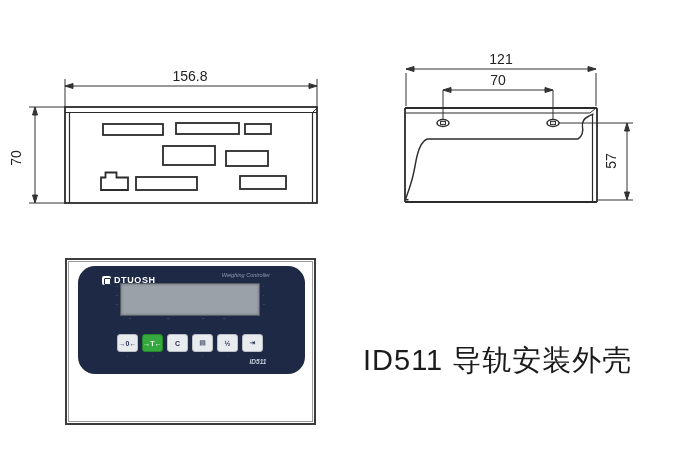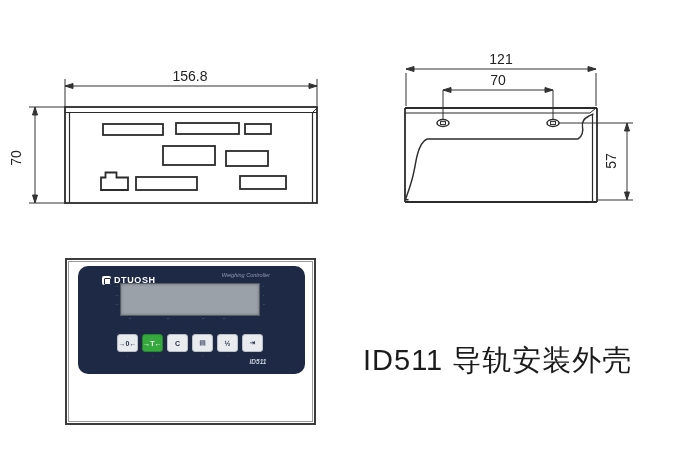--- a/index.html
+++ b/index.html
@@ -6,21 +6,21 @@
   .canvas{position:relative;width:678px;height:472px;background:#ffffff;overflow:hidden;
           font-family:"Liberation Sans","DejaVu Sans",sans-serif;}
   svg{position:absolute;overflow:visible;}
   svg text{fill:#222;font-family:"Liberation Sans","DejaVu Sans",sans-serif;}
   .dimtext{font-size:14px;}
   
   .front-frame{position:absolute;left:65px;top:258px;width:251px;height:167px;
                border:2px solid #3c3c3c;background:#fff;box-sizing:border-box;}
   .frame-inner{position:absolute;inset:1px;border:1px solid #9a9a9a;}
   .bezel{position:absolute;left:11px;top:6px;width:227px;height:108px;
-         background:#1e2946;border-radius:10px;}
+         background:#1e2946;border-radius:17px;}
   .brand-row{position:absolute;left:24px;top:9px;display:flex;align-items:center;gap:3px;}
   .logo-mark{width:9px;height:9px;background:#fff;border-radius:2px;position:relative;}
   .logo-mark::after{content:"";position:absolute;left:2px;top:2px;width:5px;height:5px;
                     border:1px solid #1e2946;border-radius:1px;}
   .brand-text{color:#fff;font-size:9px;font-weight:bold;letter-spacing:.6px;}
   .subtitle{position:absolute;left:130px;top:6px;width:62px;text-align:right;
             color:#8f9ab0;font-size:5.5px;font-style:italic;}
   .lcd{position:absolute;left:42px;top:17px;width:138px;height:31px;background:#9ba1a9;
        border:1px solid #565c63;box-shadow:inset 0 0 3px rgba(0,0,0,.35);}
   .ind{position:absolute;font-size:4px;color:#9aa3b8;line-height:4px;}

